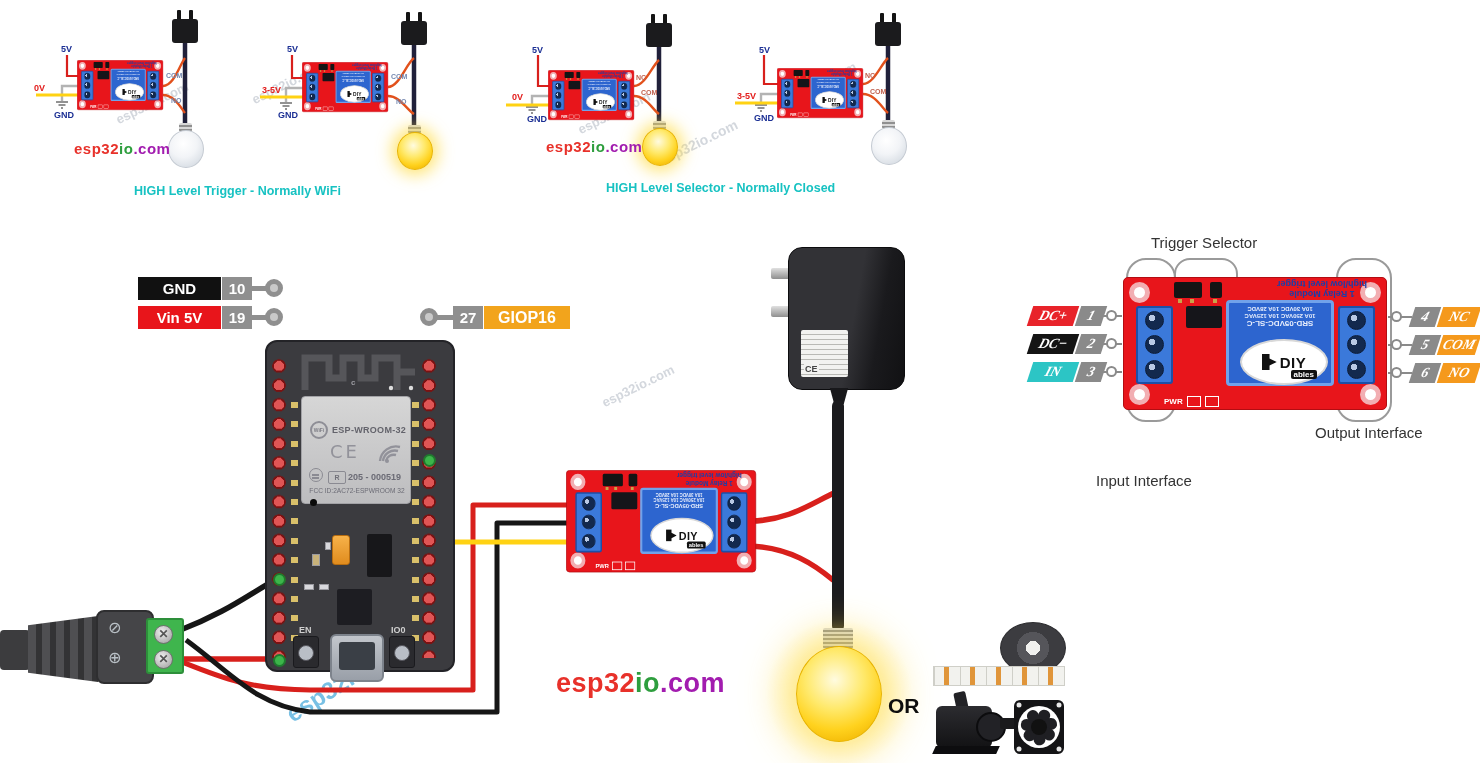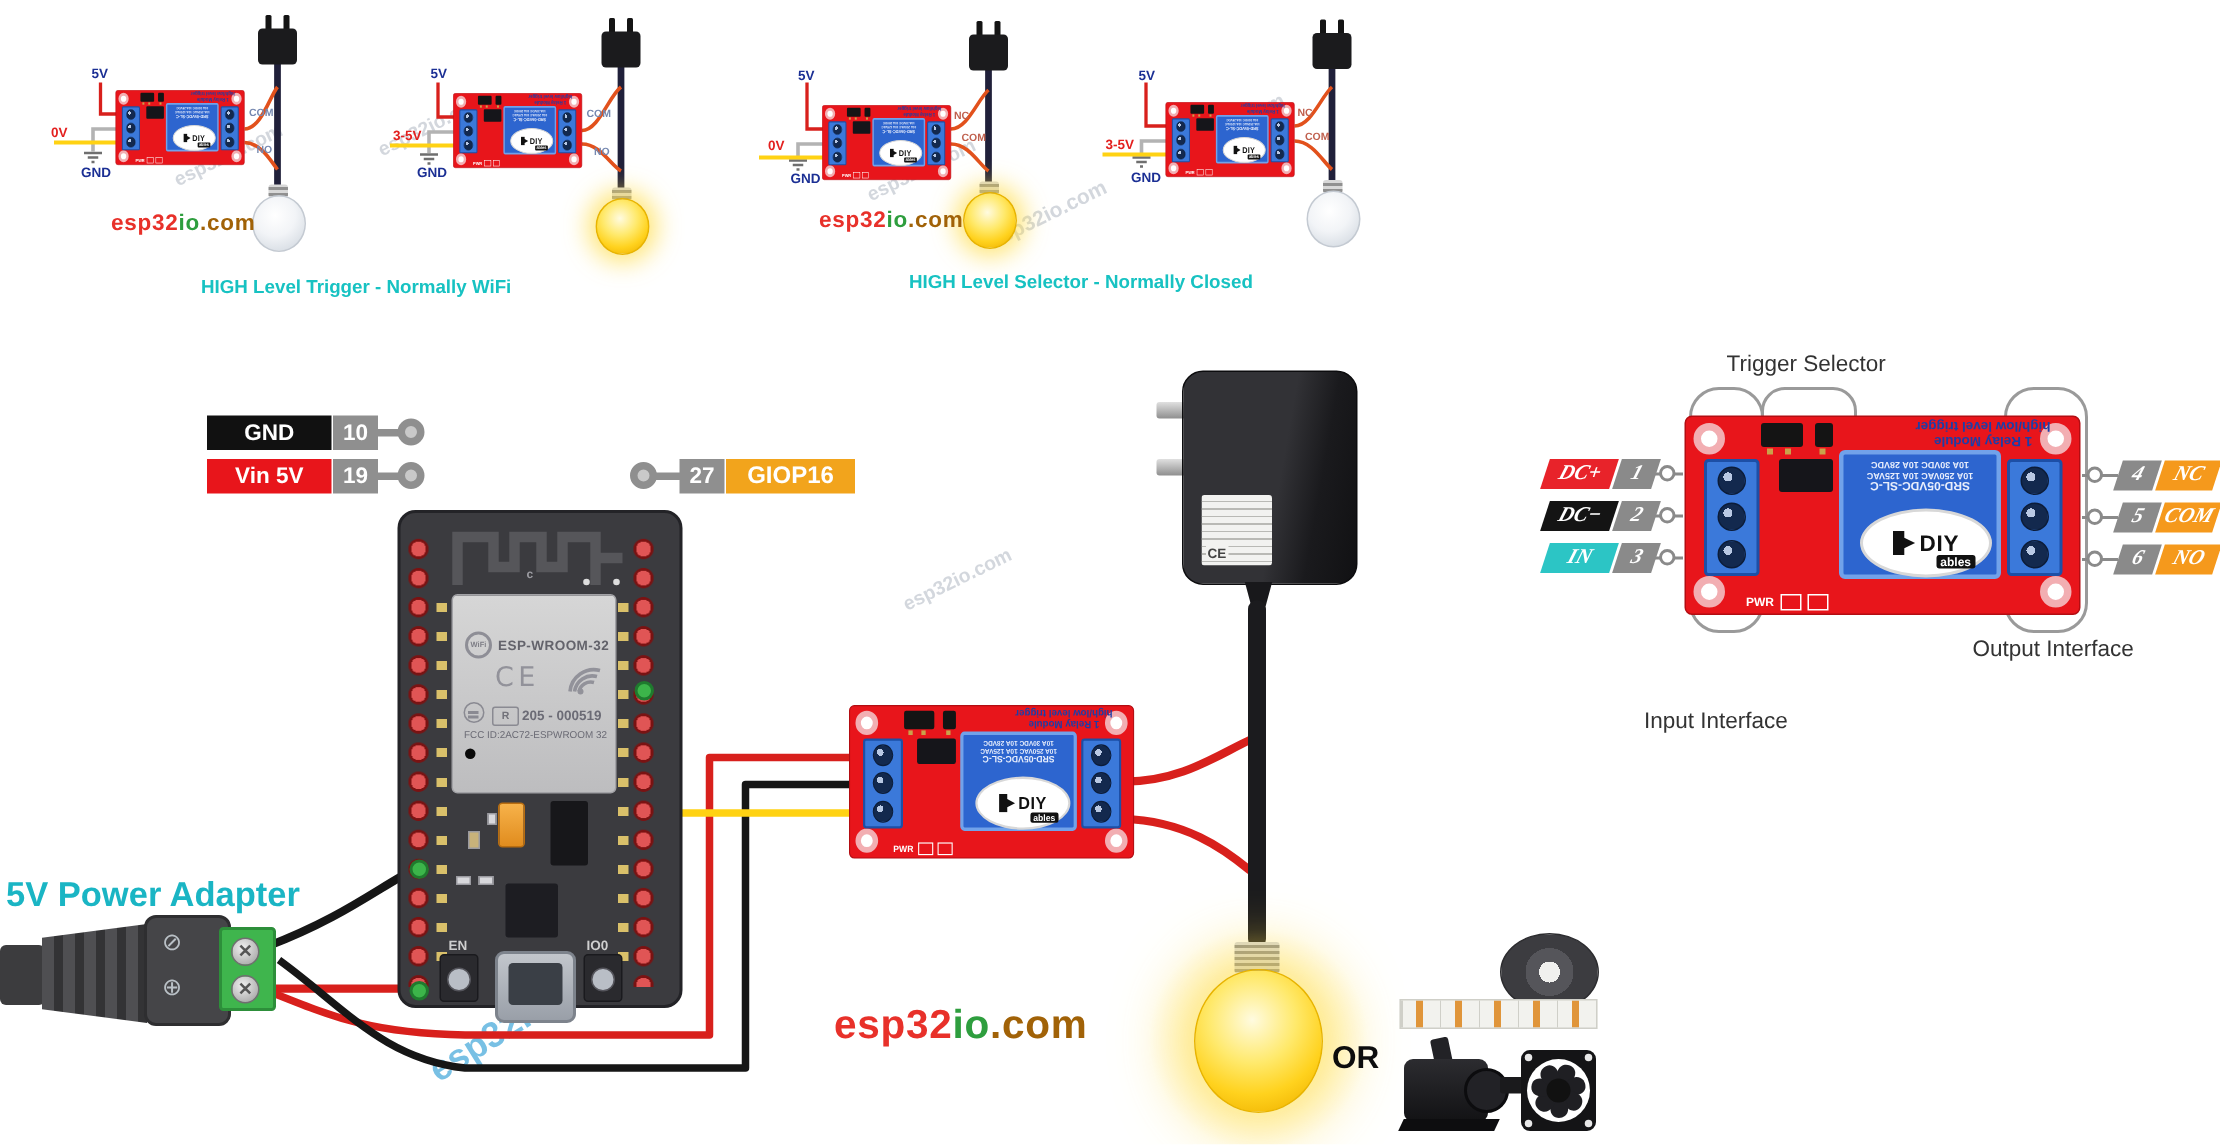--- a/index.html
+++ b/index.html
@@ -8,21 +8,21 @@
   .abs{position:absolute;}
   svg.wires{position:absolute;left:0;top:0;pointer-events:none;}
 
   
   .wm{position:absolute;font-weight:bold;color:rgba(150,160,175,.42);transform:rotate(-26deg);
       transform-origin:left bottom;white-space:nowrap;}
   .wm.big{color:rgba(30,150,210,.6);transform:rotate(-32deg);}
 
   
   .logo{position:absolute;font-weight:bold;white-space:nowrap;letter-spacing:.5px;}
-  .logo .l-red{color:#e8312a;} .logo .l-green{color:#2e9e3e;} .logo .l-navy{color:#a16207;}
+  .logo .l-red{color:#e8312a;} .logo .l-green{color:#2e9e3e;} .logo .l-navy{color:#a21caf;}
 
   .caption{position:absolute;font-weight:bold;font-size:12.5px;color:#17c2c2;white-space:nowrap;}
   .cyan-title{position:absolute;font-weight:bold;font-size:22px;color:#1ab5c4;white-space:nowrap;}
 
   
   .mlbl{position:absolute;font-weight:bold;font-size:9px;color:#1b2f94;white-space:nowrap;}
   .mlbl.sig{color:#e3201f;}
   .outlbl{position:absolute;font-weight:bold;font-size:7px;color:#7588b0;white-space:nowrap;}
   .outlbl.warm{color:#c0614f;}
 
@@ -88,21 +88,21 @@
   .esp{position:absolute;left:265px;top:340px;width:190px;height:332px;background:#3b3b3f;
        border:2px solid #232327;border-radius:12px;box-sizing:border-box;}
   .pincol{position:absolute;width:16px;height:302px;top:14px;
           background-image:radial-gradient(circle at 8px 10px,#e05555 0 5px,#7a1212 5px 6.5px,transparent 7px);
           background-size:16px 19.4px;}
   .pincol.l{left:4px;} .pincol.r{left:154px;}
   .goldcol{position:absolute;width:7px;height:240px;top:60px;
           background:repeating-linear-gradient(180deg,#d9c06a 0 6px,transparent 6px 19.4px);}
   .goldcol.l{left:24px;} .goldcol.r{left:145px;}
   .pin-green{position:absolute;width:13px;height:13px;border-radius:50%;background:#3cb54a;border:2px solid #1f7a2e;box-sizing:border-box;}
-  .module{position:absolute;left:34px;top:54px;width:110px;height:133px;border-radius:4px;
+  .module{position:absolute;left:34px;top:54px;width:110px;height:108px;border-radius:4px;
           background:linear-gradient(180deg,#d6d6d6,#bdbdbf);border:1px solid #a2a2a6;box-sizing:border-box;padding-left:16px;}
   .wifi-badge{position:absolute;left:8px;top:24px;width:18px;height:18px;border:2px solid #8e8e96;border-radius:50%;
           box-sizing:border-box;font-size:5px;font-weight:bold;color:#7e7e86;text-align:center;line-height:14px;}
   .mod-name{position:absolute;left:30px;top:28px;font-size:9px;font-weight:bold;color:#63636b;letter-spacing:.3px;}
   .ce-mark{position:absolute;left:28px;top:44px;font-size:18px;color:#92929a;letter-spacing:3px;font-family:"DejaVu Sans",sans-serif;}
   .r-box{position:absolute;left:26px;top:74px;width:16px;height:11px;border:1px solid #8a8a92;border-radius:2px;
          font-size:7px;font-weight:bold;color:#72727a;text-align:center;line-height:11px;}
   .serial{position:absolute;left:46px;top:75px;font-size:9px;font-weight:bold;color:#6b6b75;}
   .fcc{position:absolute;left:2px;top:90px;width:106px;text-align:center;font-size:6.6px;color:#6b6b75;white-space:nowrap;}
   .tsym{position:absolute;left:7px;top:71px;width:14px;height:14px;border:1.5px solid #8a8a92;border-radius:50%;box-sizing:border-box;}
@@ -604,21 +604,20 @@
           </div>
       </div>
       <div class="rl-pwr">
           <span>PWR</span>
           <i></i>
           <i></i>
         </div>
     </div>
   </div>
 
-  <span class="cyan-title" style="left:4px;top:583px;font-size:23px;">5V Power Adapter</span>
   <div>
     <div class="jack-tip"></div>
     <div class="jack-cone"></div>
     <div class="jack-body"></div>
     <span class="jack-sym" style="left:108px;top:618px;">⊘</span>
     <span class="jack-sym" style="left:108px;top:648px;">⊕</span>
     <div class="term-green"></div>
     <div class="screw" style="left:154px;top:625px;">✕</div>
     <div class="screw" style="left:154px;top:650px;">✕</div>
   </div>

